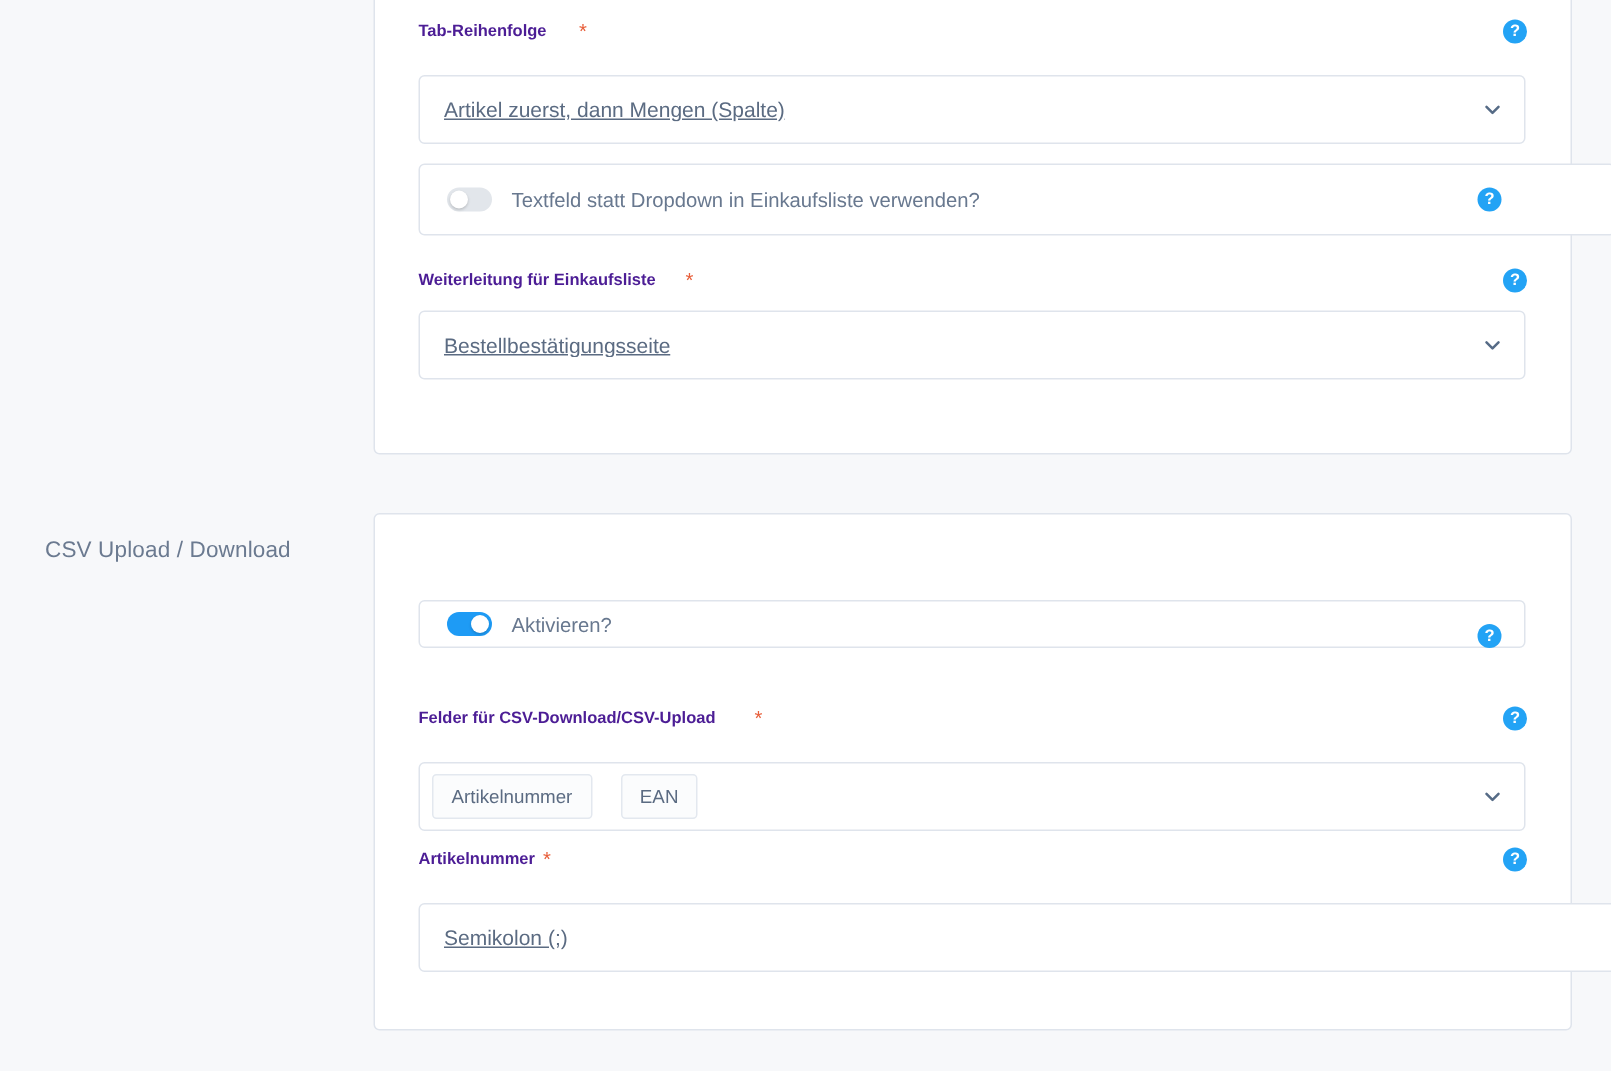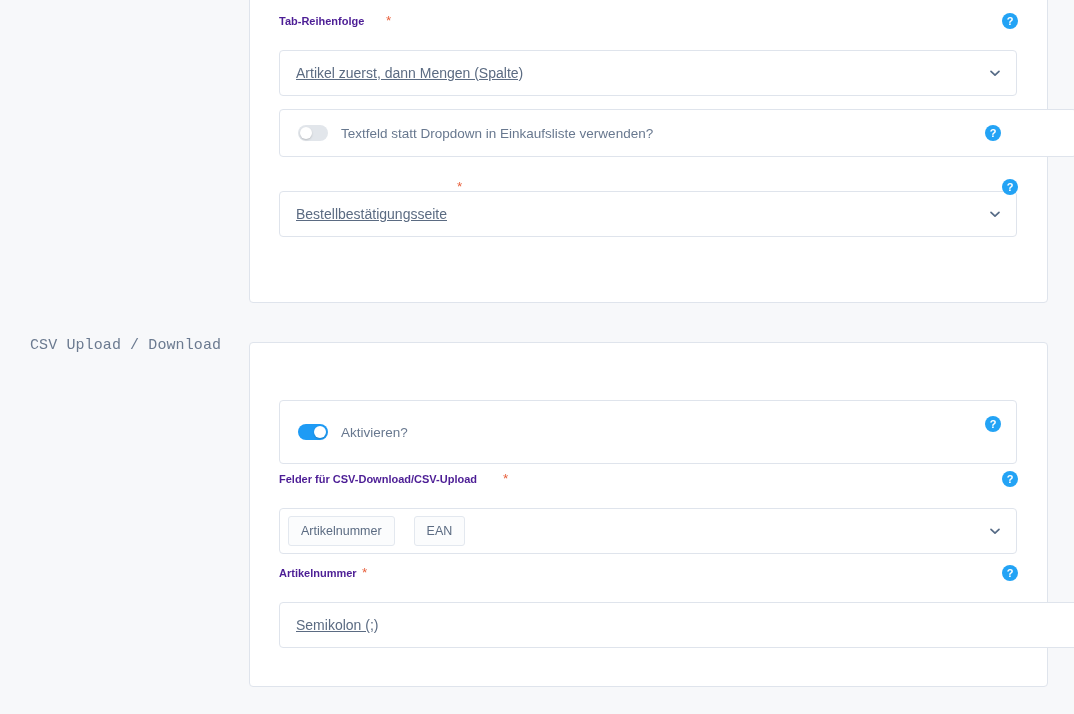--- a/index.html
+++ b/index.html
@@ -197,41 +197,42 @@
 
       <div class="toggle-box" style="left:29px; top:168px; width:798px; height:48px;">
         <span class="switch">
           <span class="knob"></span>
         </span>
         <span class="toggle-label">Textfeld statt Dropdown in Einkaufsliste verwenden?</span>
       </div>
       <div class="help" style="left:735px; top:184px;">?</div>
 
       <div class="field" style="left:29px; top:238px; width:740px;">
+        <span class="field-label">Weiterleitung für Einkaufsliste</span>
         <span class="req" style="position:absolute; left:176px; top:0;">*</span>
         <div class="select" style="margin-top:12px; width:738px;">
           <span class="select-value">Bestellbestätigungsseite</span>
           <span class="chev">
             <svg width="14" height="14" viewBox="0 0 14 14" aria-hidden="true">
               <path d="M3 5.3 L7 9.2 L11 5.3" fill="none" stroke="#566b86" stroke-width="1.7" stroke-linecap="round" stroke-linejoin="round"></path>
             </svg>
           </span>
         </div>
       </div>
       <div class="help" style="left:752px; top:238px;">?</div>
 
     </div>
   </div>
 
-  <div class="section-title" style="left:30px; top:337px;font-family:Liberation Mono, monospace;">CSV Upload / Download</div>
+  <div class="section-title" style="left:30px; top:358px;">CSV Upload / Download</div>
 
   <div class="card" style="left:249px; top:342px; width:799px; height:345px;">
     <div class="card-inner">
 
-      <div class="toggle-box" style="left:29px; top:57px; width:738px; height:64px;">
+      <div class="toggle-box" style="left:29px; top:57px; width:738px; height:32px;">
         <span class="switch on">
           <span class="knob"></span>
         </span>
         <span class="toggle-label">Aktivieren?</span>
       </div>
       <div class="help" style="left:735px; top:73px;">?</div>
 
       <div class="field" style="left:29px; top:128px; width:740px;">
         <span class="field-label">Felder für CSV-Download/CSV-Upload</span>
         <span class="req" style="position:absolute; left:222px; top:0;">*</span>

